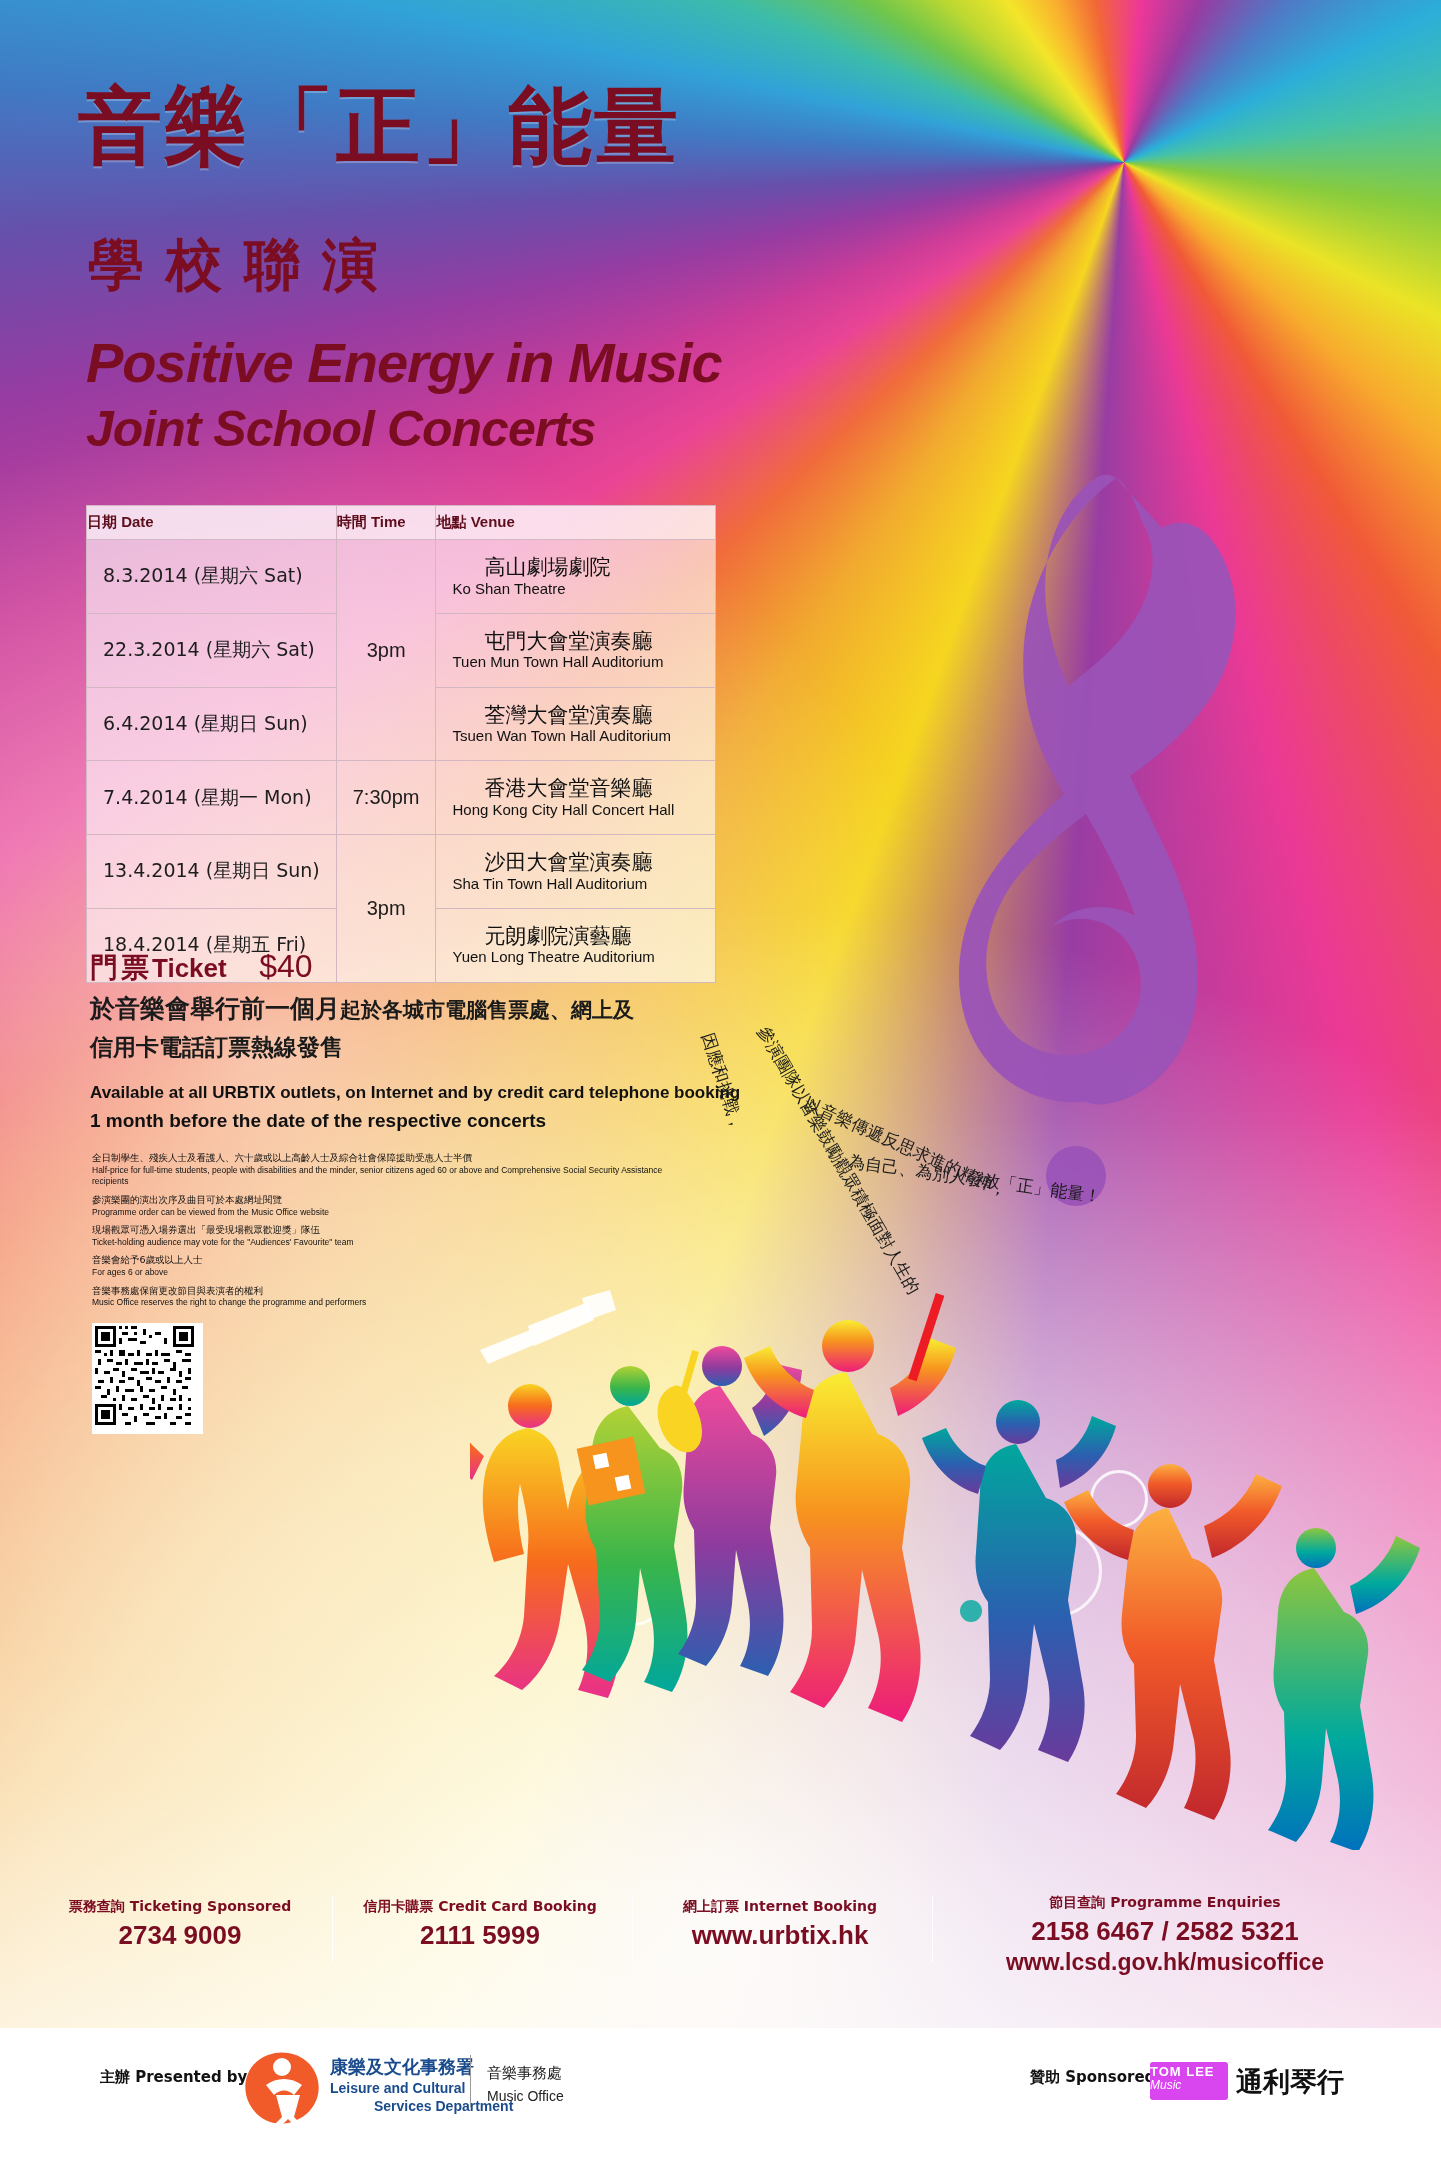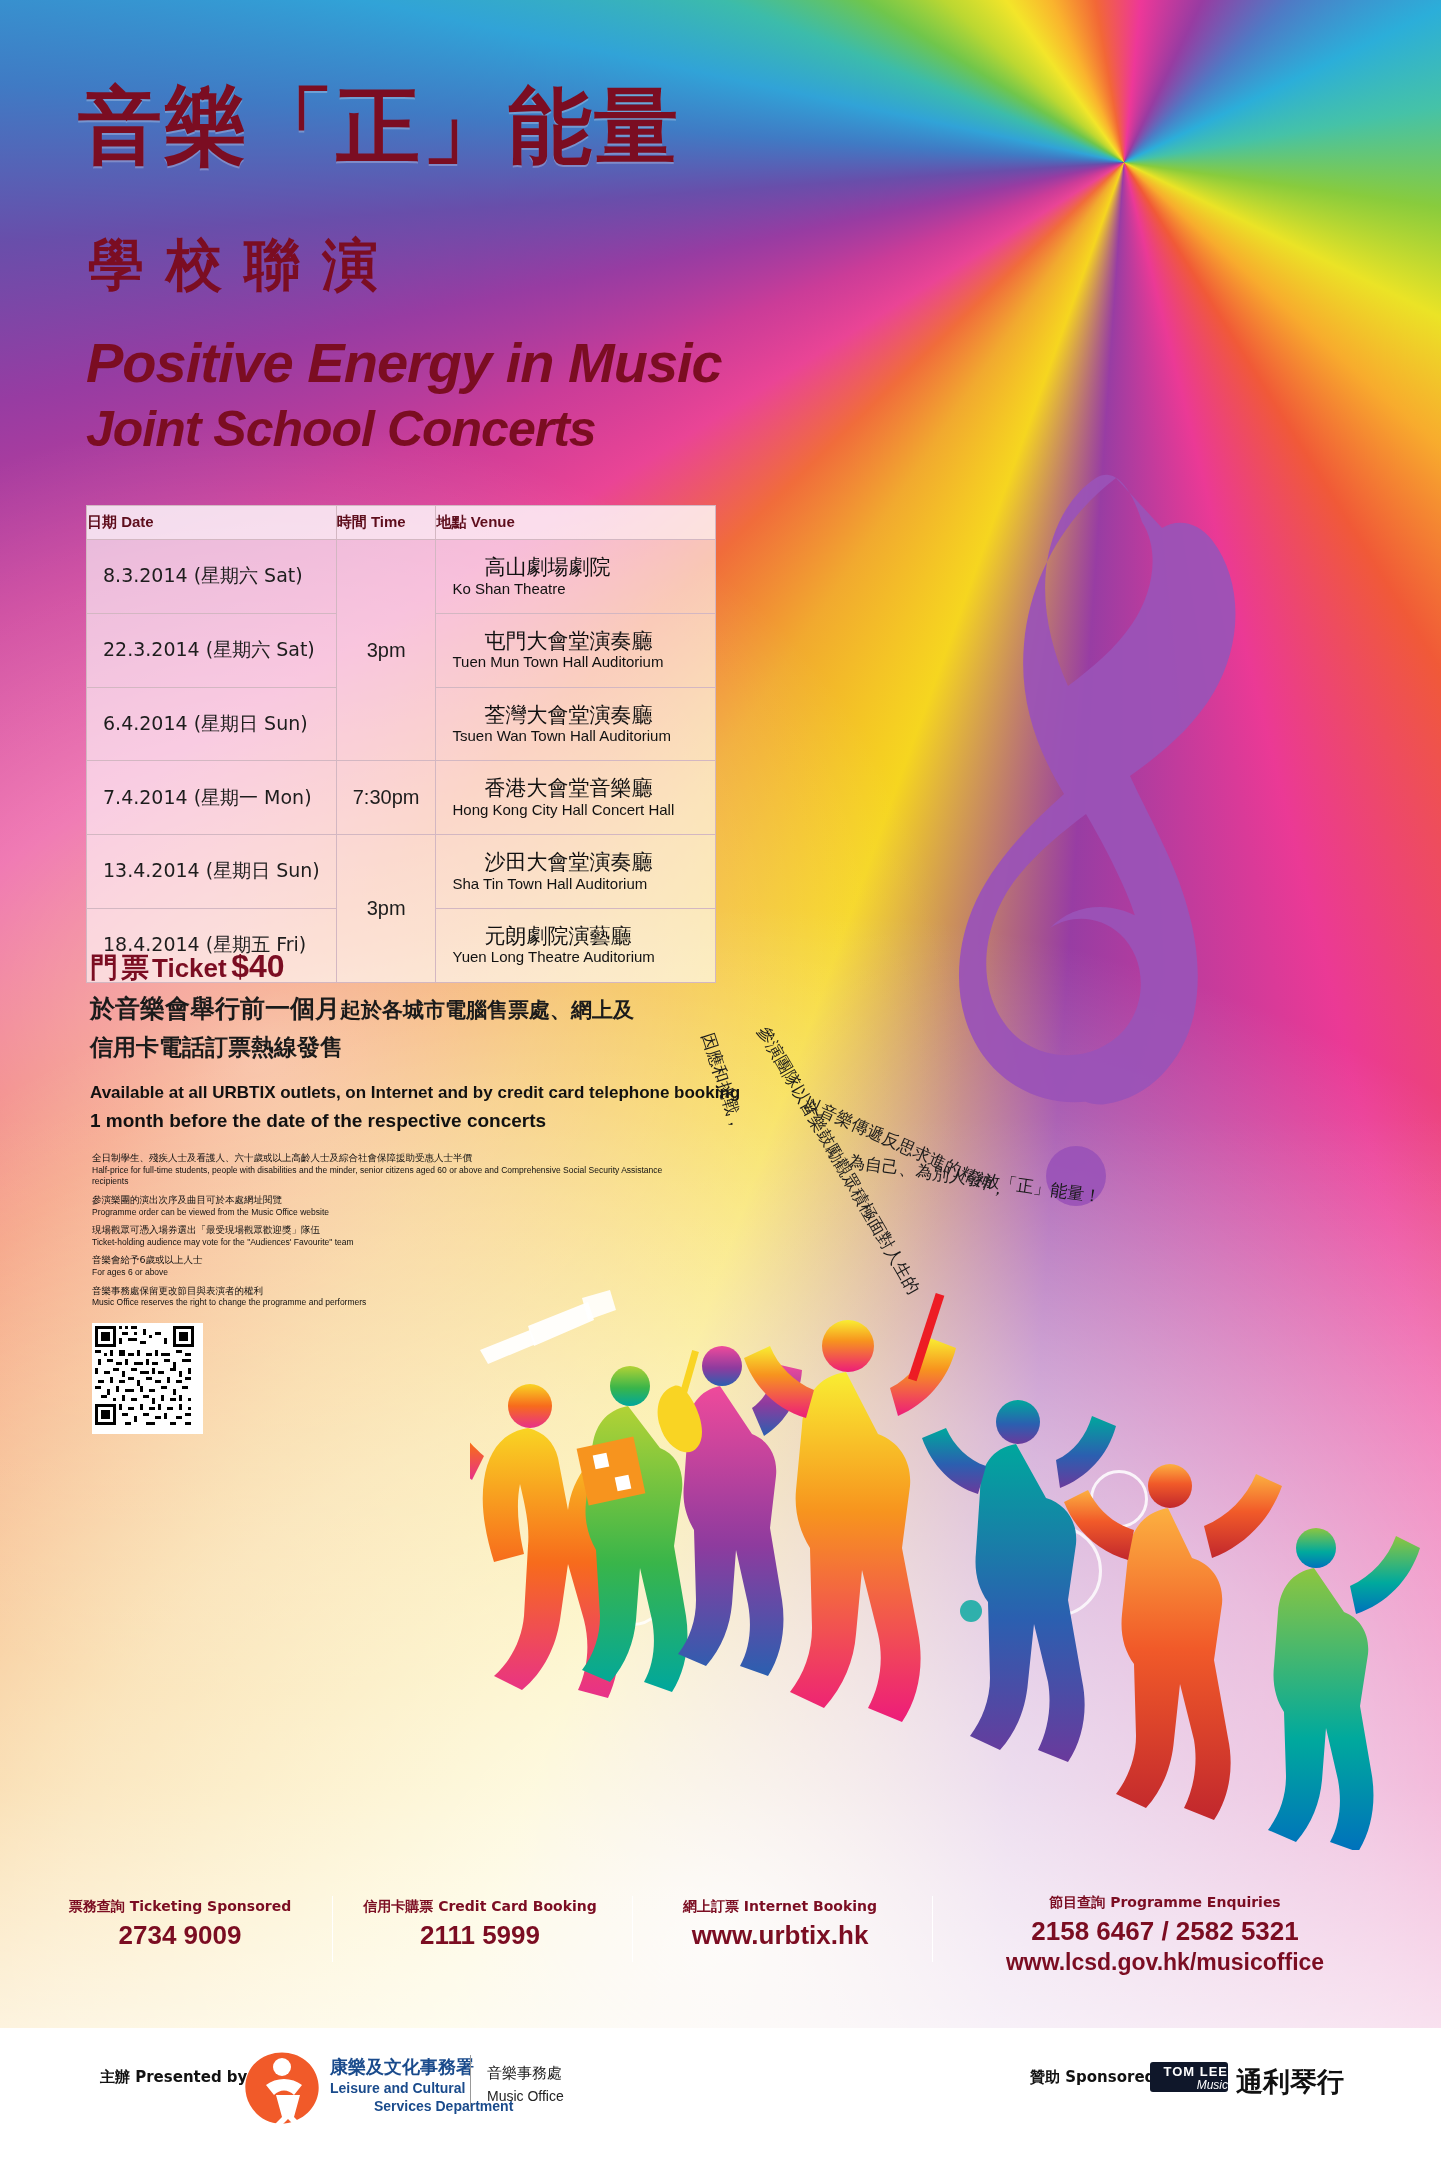--- a/index.html
+++ b/index.html
@@ -123,21 +123,21 @@
   .ticket-line1{
     position:absolute;left:90px;top:948px;white-space:nowrap;
   }
   .ticket-line1 .zh{
     font-family:"DejaVu Sans", sans-serif;font-size:28px;font-weight:bold;color:#7b0d22;letter-spacing:3px;
   }
   .ticket-line1 .en{
     font-size:26px;font-weight:bold;color:#7b0d22;
   }
   .ticket-line1 .price{
-    font-size:32px;font-weight:bold;color:#7b0d22;
+    font-size:32px;font-weight:normal;color:#7b0d22;margin-left:28px;
   }
   .ticket-zh2{
     position:absolute;left:90px;top:992px;white-space:nowrap;
     font-family:"DejaVu Sans", sans-serif;font-size:23px;font-weight:bold;color:#1b1b1b;
   }
   .ticket-zh2 .big{font-size:25px;}
   .ticket-zh3{
     position:absolute;left:90px;top:1032px;white-space:nowrap;
     font-family:"DejaVu Sans", sans-serif;font-size:23px;font-weight:bold;color:#1b1b1b;
   }
@@ -216,22 +216,22 @@
     font-family:"DejaVu Sans", sans-serif;font-size:15px;font-weight:bold;color:#111;
   }
   .lcsd-logo{position:absolute;left:236px;top:2043px;width:330px;height:90px;}
   .lcsd-zh{position:absolute;left:330px;top:2055px;font-family:"DejaVu Sans", sans-serif;font-size:18px;font-weight:bold;color:#1a4b8c;white-space:nowrap;}
   .lcsd-en1{position:absolute;left:330px;top:2080px;font-size:14px;font-weight:bold;color:#1a4b8c;white-space:nowrap;}
   .lcsd-en2{position:absolute;left:330px;top:2098px;font-size:14px;font-weight:bold;color:#1a4b8c;white-space:nowrap;margin-left:44px;}
   .mo-zh{position:absolute;left:487px;top:2064px;font-family:"DejaVu Sans", sans-serif;font-size:15px;color:#222;white-space:nowrap;}
   .mo-en{position:absolute;left:487px;top:2088px;font-size:14px;color:#222;white-space:nowrap;}
   .tomlee{position:absolute;left:1150px;top:2062px;}
   .tl-badge{
-    position:absolute;left:0;top:0;width:78px;height:30px;background:#0f172a;border-radius:3px;
-    color:#fff;text-align:right;
+    position:absolute;left:0;top:0;width:78px;height:38px;background:#d946ef;border-radius:3px;
+    color:#fff;text-align:left;
   }
   .tl-badge .t1{font-size:13px;font-weight:bold;letter-spacing:1px;line-height:14px;padding-top:3px;}
   .tl-badge .t2{font-size:12px;font-style:italic;line-height:13px;}
   .tl-zh{position:absolute;left:86px;top:2px;font-family:"DejaVu Sans", sans-serif;font-size:27px;font-weight:bold;color:#111;white-space:nowrap;}
 </style>
 </head>
 <body>
 
 <div class="poster">
 

